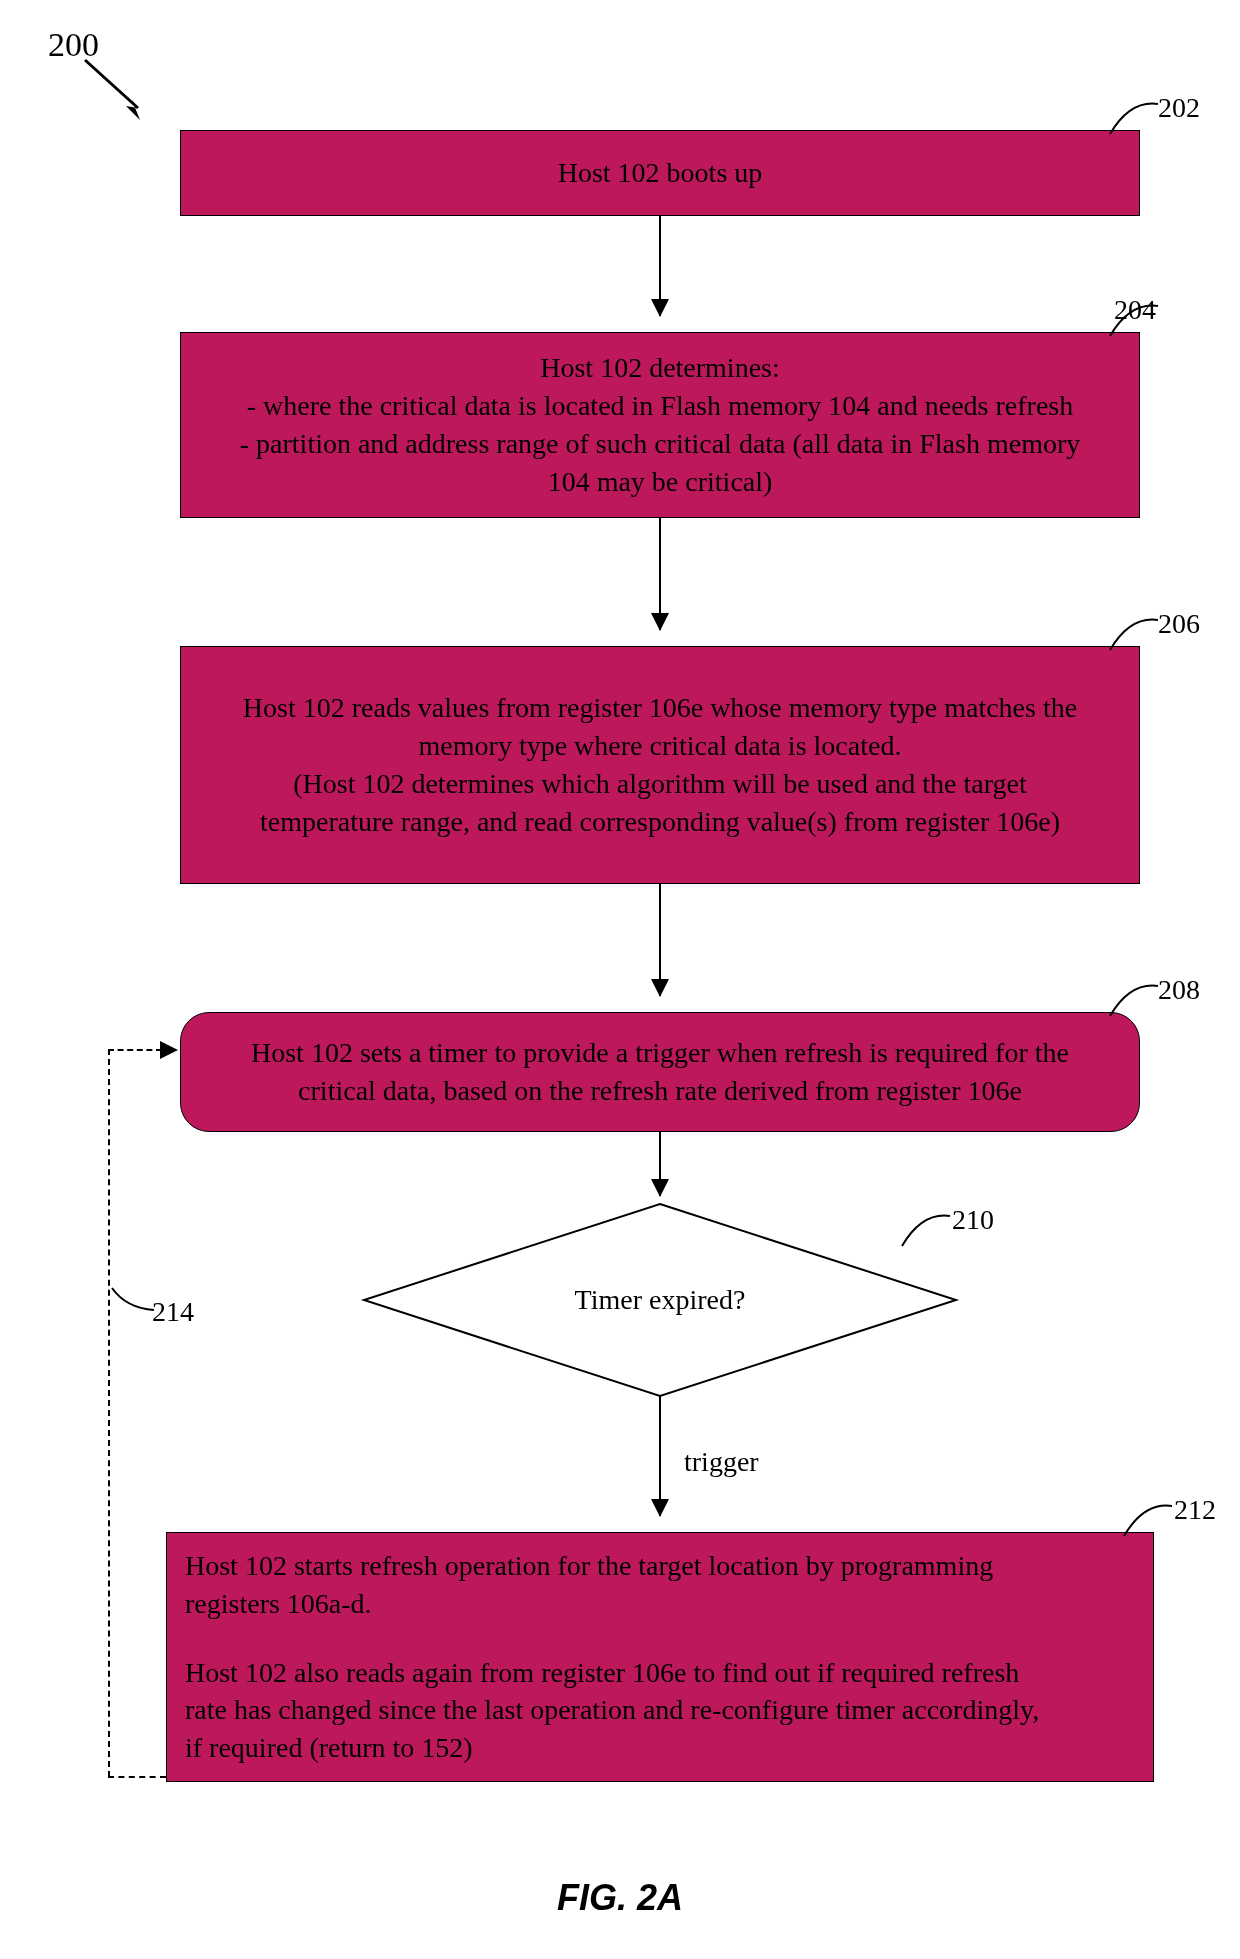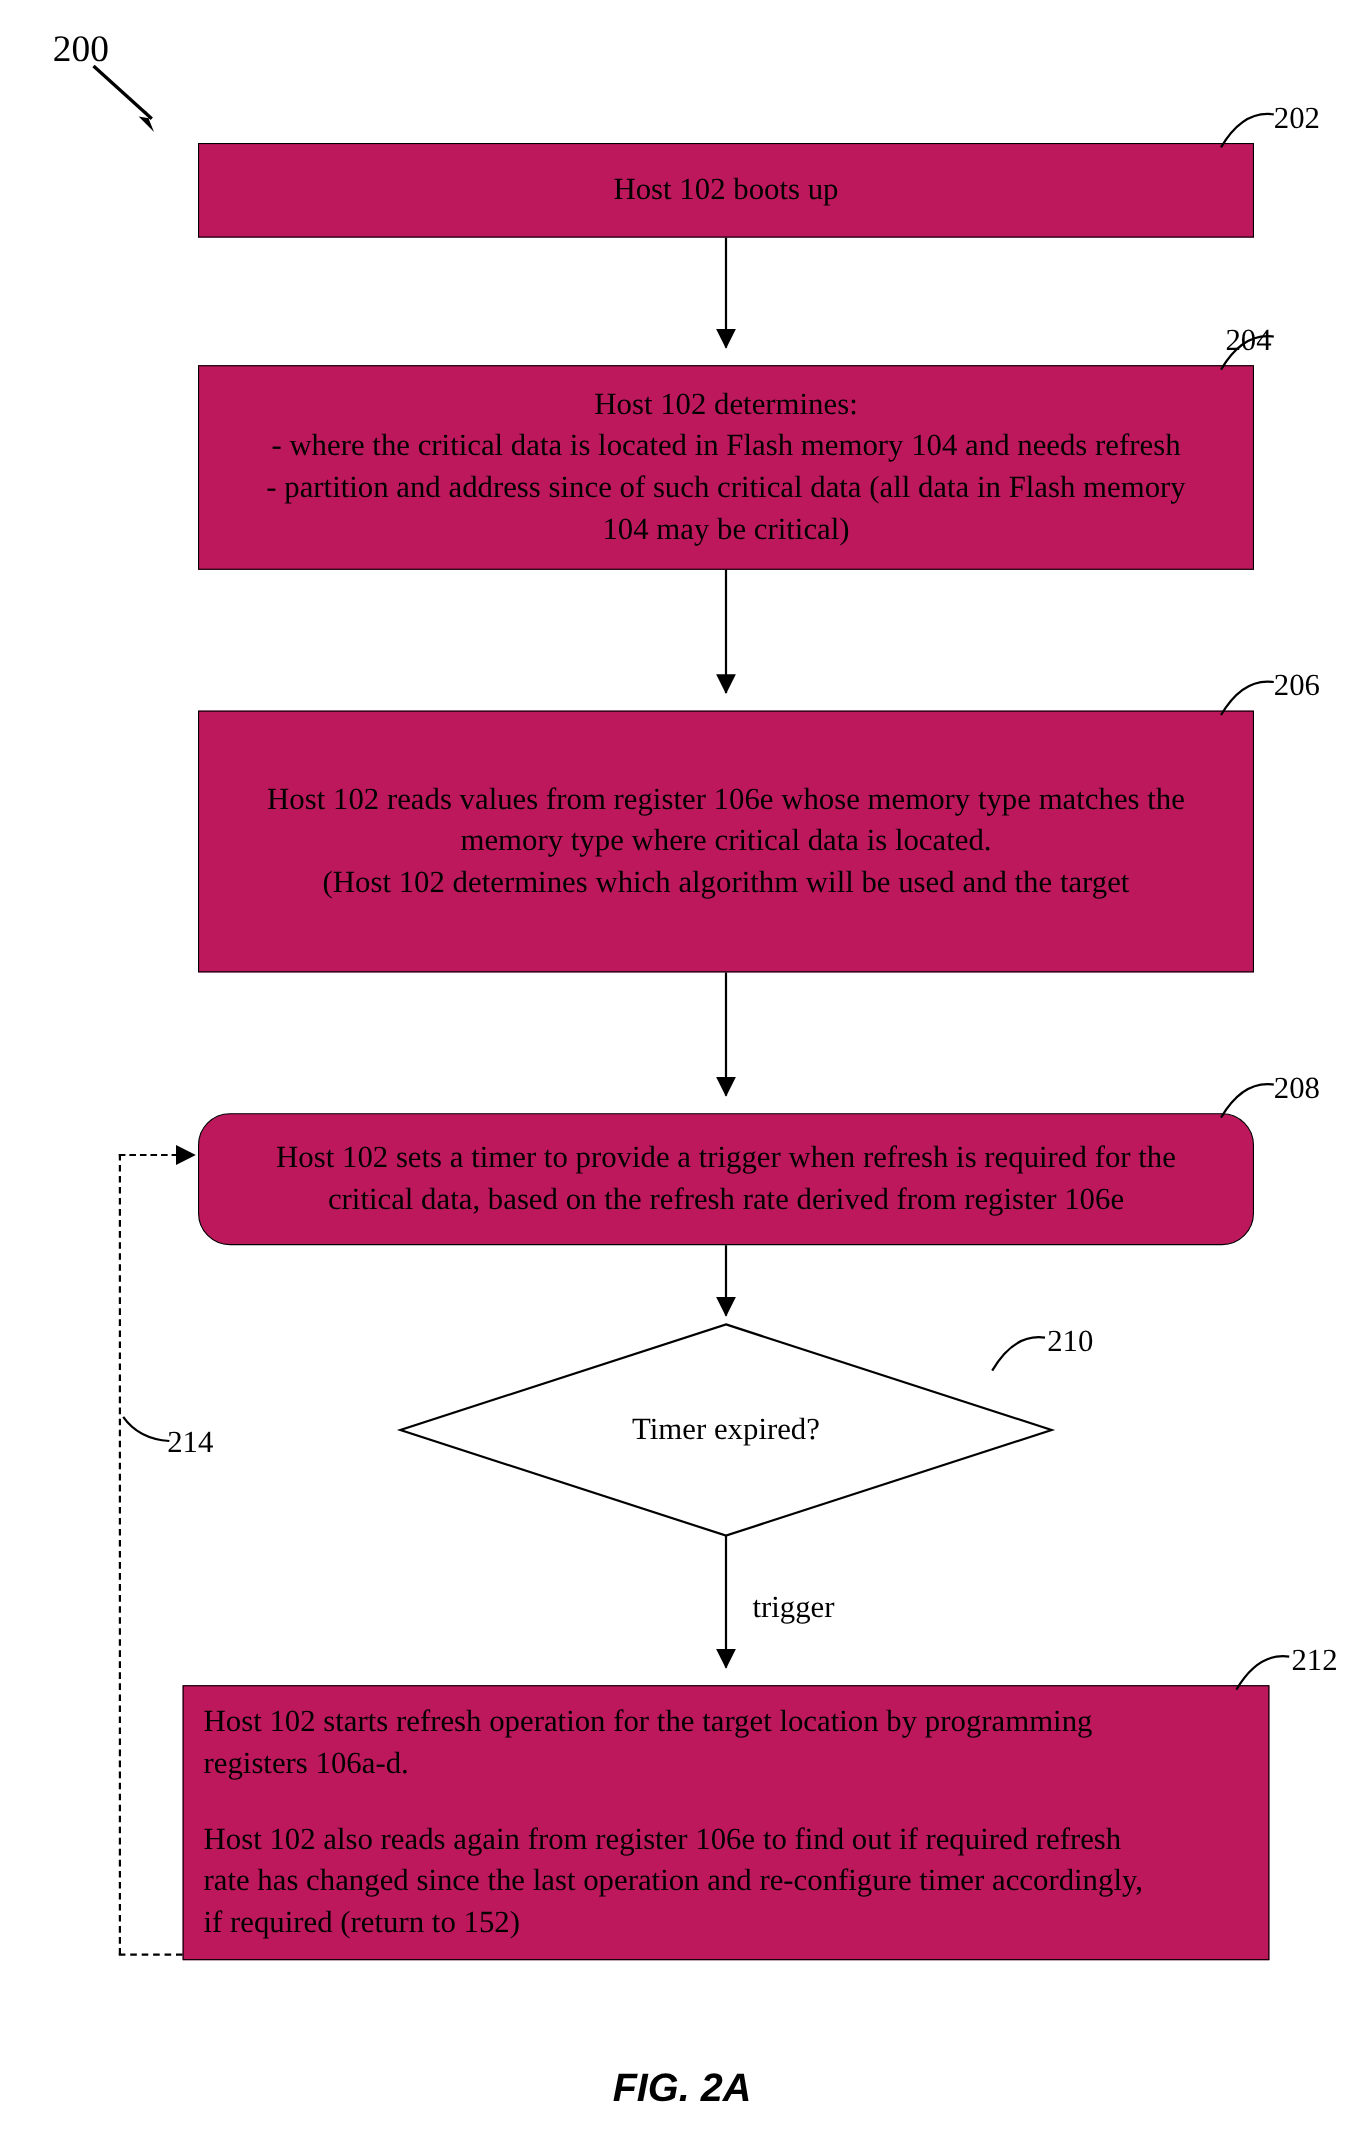--- a/index.html
+++ b/index.html
@@ -117,36 +117,37 @@
       <path d="M2 36 Q22 2 50 6" stroke="#000" stroke-width="2" fill="none"></path>
     </svg>
 </div>
 <div class="callout" style="left:1158px; top:92px;">202</div>
 
 <div class="arrow-v" style="left:659px; top:216px; height:100px;"></div>
 
 <div class="box" style="left:180px; top:332px; width:960px; height:186px;">
   <div class="line">Host 102 determines:</div>
   <div class="line">- where the critical data is located in Flash memory 104 and needs refresh</div>
-  <div class="line">- partition and address since of such critical data (all data in Flash memory</div>
+  <div class="line">- partition and address range of such critical data (all data in Flash memory</div>
   <div class="line">104 may be critical)</div>
 </div>
 <div class="callout-curve" style="position:absolute; left:1108px; top:300px;">
   <svg width="60" height="40">
       <path d="M2 36 Q22 2 50 6" stroke="#000" stroke-width="2" fill="none"></path>
     </svg>
 </div>
 <div class="callout" style="left:1114px; top:294px;">204</div>
 
 <div class="arrow-v" style="left:659px; top:518px; height:112px;"></div>
 
 <div class="box" style="left:180px; top:646px; width:960px; height:238px;">
   <div class="line">Host 102 reads values from register 106e whose memory type matches the</div>
   <div class="line">memory type where critical data is located.</div>
   <div class="line">(Host 102 determines which algorithm will be used and the target</div>
+  <div class="line">temperature range, and read corresponding value(s) from register 106e)</div>
 </div>
 <div class="callout-curve" style="position:absolute; left:1108px; top:614px;">
   <svg width="60" height="40">
       <path d="M2 36 Q22 2 50 6" stroke="#000" stroke-width="2" fill="none"></path>
     </svg>
 </div>
 <div class="callout" style="left:1158px; top:608px;">206</div>
 
 <div class="arrow-v" style="left:659px; top:884px; height:112px;"></div>
 

